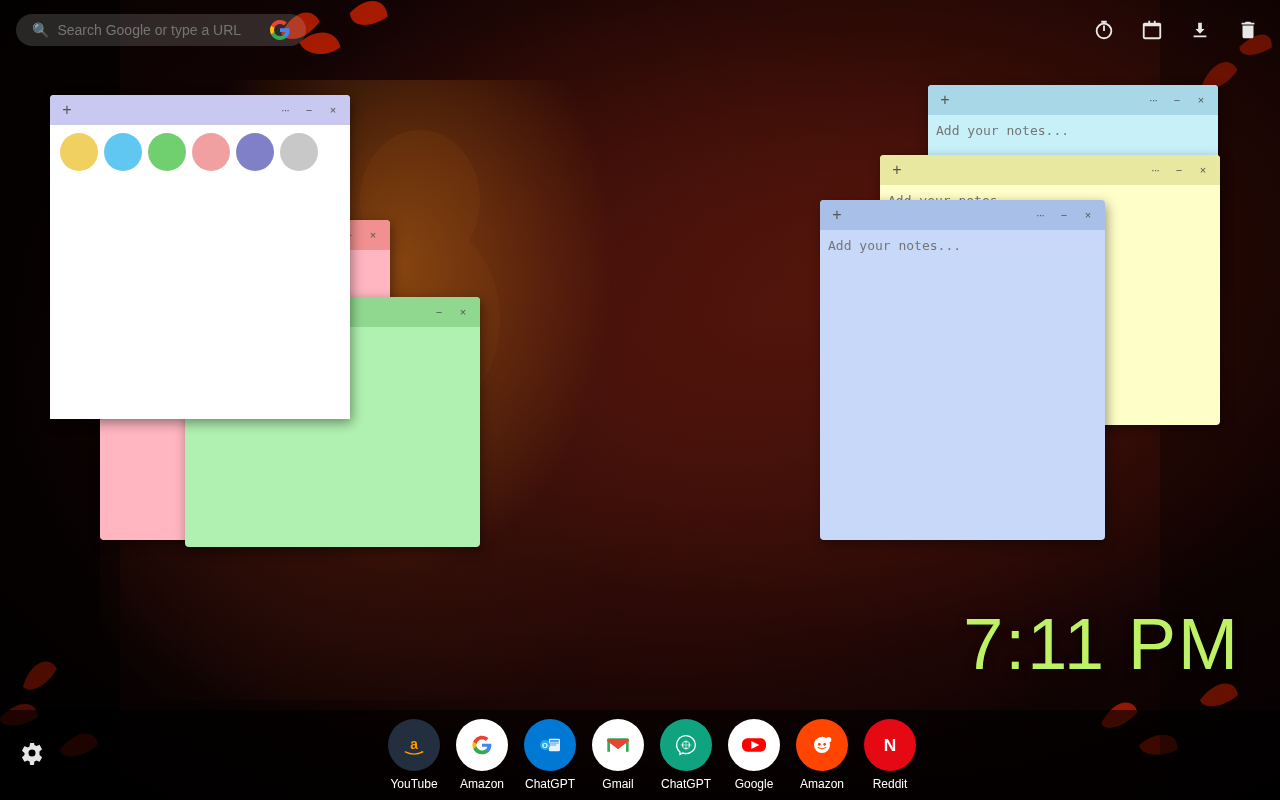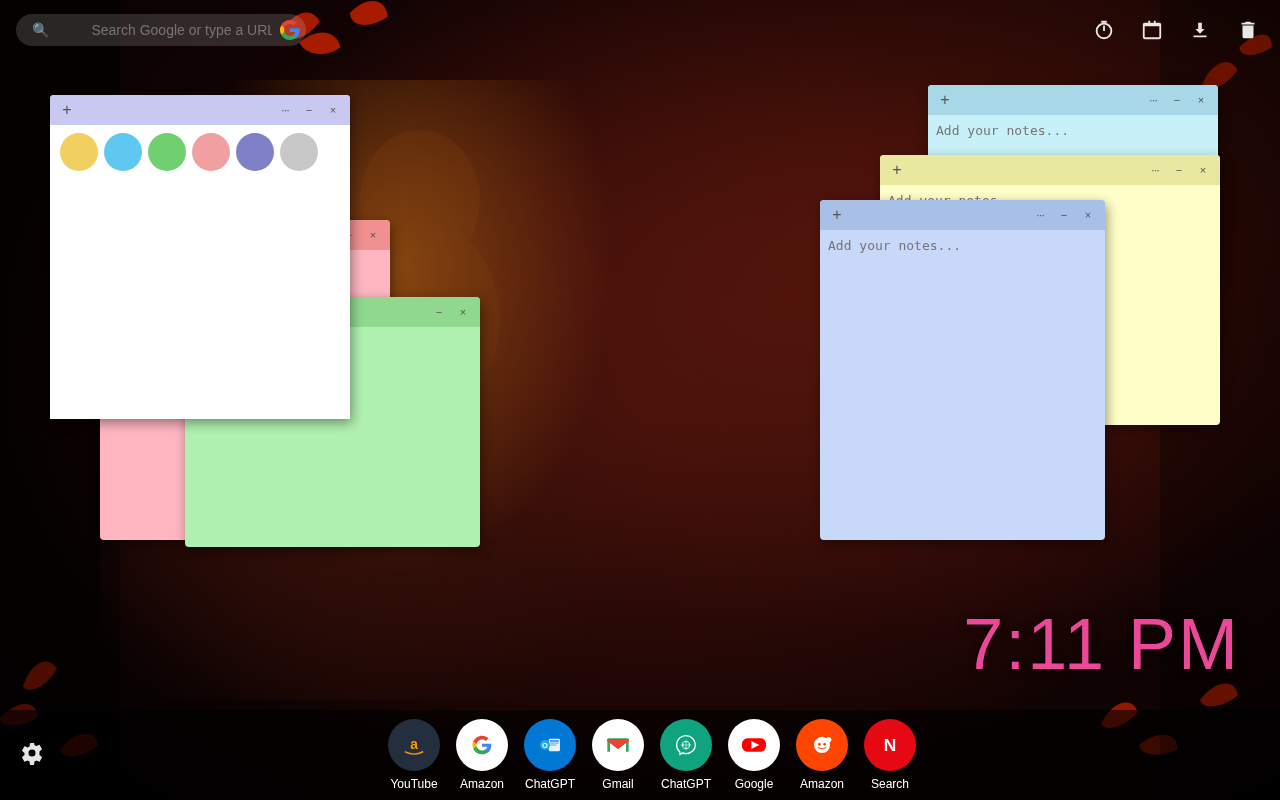--- a/index.html
+++ b/index.html
@@ -231,21 +231,21 @@
 
     #note6 .note-header {
       background: #a8d8e8;
     }
 
     
     #clock {
       position: absolute;
       bottom: 115px;
       right: 40px;
-      color: #ec4899;
+      color: #bef264;
       font-size: 72px;
       font-weight: 300;
       letter-spacing: 2px;
       z-index: 10;
       text-shadow: 0 2px 10px rgba(0,0,0,0.5);
     }
 
     
     #taskbar {
       position: absolute;
@@ -365,21 +365,21 @@
 
   <rect x="0" y="0" width="120" height="800" fill="rgba(0,0,0,0.5)"></rect>
   <rect x="1160" y="0" width="120" height="800" fill="rgba(0,0,0,0.3)"></rect>
 </svg>
 
 <div id="char-overlay"></div>
 
 <div id="topbar">
   <div id="search-box">
     <span style="color:rgba(255,255,255,0.7);font-size:14px;">🔍</span>
-    <input id="search-input" type="text" style="background: transparent; border: none; outline: none; color: white; font-size: 14px; flex: 1 1 0%; width: 200px; margin-left: 34px;" placeholder="Search Google or type a URL">
+    <input id="search-input" type="text" style="background: transparent; border: none; outline: none; color: white; font-size: 14px; flex: 1 1 0%; width: 200px;" placeholder="Search Google or type a URL">
     <div class="google-g">
       <svg width="20" height="20" viewBox="0 0 20 20">
         <path d="M19.6 10.23c0-.68-.06-1.36-.18-2H10v3.79h5.39a4.6 4.6 0 01-2 3.02v2.5h3.23c1.89-1.74 2.98-4.31 2.98-7.31z" fill="#4285f4"></path>
         <path d="M10 20c2.7 0 4.96-.89 6.62-2.42l-3.23-2.5c-.9.6-2.04.96-3.39.96-2.6 0-4.8-1.76-5.59-4.12H1.08v2.58A10 10 0 0010 20z" fill="#34a853"></path>
         <path d="M4.41 11.92A6.01 6.01 0 014.1 10c0-.67.12-1.32.31-1.92V5.5H1.08A10 10 0 000 10c0 1.61.39 3.14 1.08 4.5l3.33-2.58z" fill="#fbbc05"></path>
         <path d="M10 3.96c1.47 0 2.79.51 3.83 1.5l2.87-2.87C14.96.98 12.7 0 10 0A10 10 0 001.08 5.5l3.33 2.58C5.2 5.72 7.4 3.96 10 3.96z" fill="#ea4335"></path>
       </svg>
     </div>
   </div>
   <div id="topbar-icons">
@@ -582,16 +582,16 @@
       <span class="dock-label">Amazon</span>
     </div>
 
     <div class="dock-item">
       <div class="dock-icon" style="background:#E50914;">
         <svg width="32" height="32" viewBox="0 0 48 48">
           <rect width="48" height="48" rx="24" fill="#E50914"></rect>
           <text x="24" y="33" font-size="26" font-weight="900" fill="white" text-anchor="middle" font-family="Arial, sans-serif">N</text>
         </svg>
       </div>
-      <span class="dock-label">Search</span>
+      <span class="dock-label">Reddit</span>
     </div>
   </div>
 </div>
 
 </body></html>

